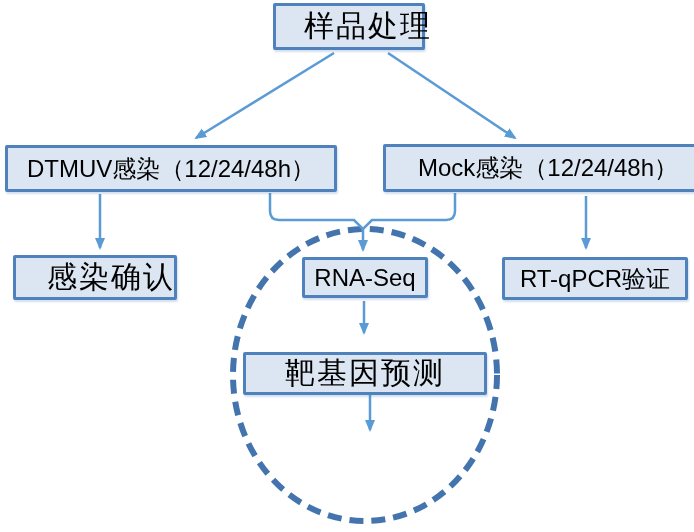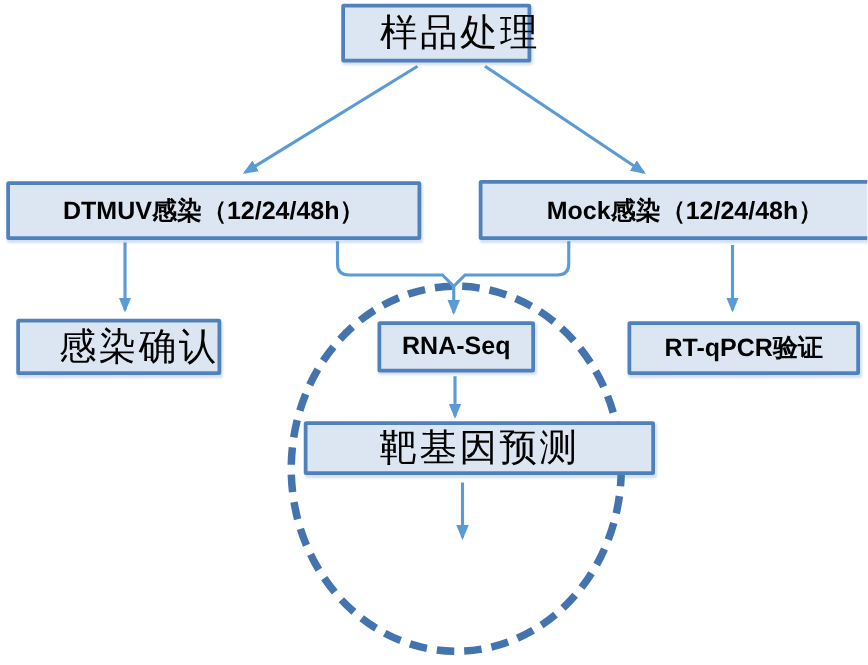--- a/index.html
+++ b/index.html
@@ -23,29 +23,29 @@
     color:#000;
     white-space:nowrap;
     box-shadow:1px 2px 2px rgba(79,129,189,0.25);
   }
   .serif{
     font-family:"Liberation Serif","DejaVu Serif",serif;
     font-size:30px;font-weight:400;letter-spacing:2px;
   }
   .sans{
     font-family:"Liberation Sans","DejaVu Sans",sans-serif;
-    font-weight:700;font-size:20px;letter-spacing:0px;
+    font-weight:400;font-size:24px;letter-spacing:0px;
   }
   .n-sample  {left:273px;top:3px;  width:152px;height:47px;padding-left:38px;}
   .n-dtmuv   {left:5px;  top:145px;width:332px;height:47px;}
   .n-mock    {left:383px;top:144px;width:330px;height:48px;}
   .n-confirm {left:13px; top:255px;width:164px;height:45px;padding-left:32px;}
   .n-rnaseq  {left:302px;top:257px;width:126px;height:41px;}
   .n-rtqpcr  {left:502px;top:257px;width:186px;height:43px;}
-  .n-predict {left:243px;top:337px;width:281px;height:43px;}
+  .n-predict {left:243px;top:352px;width:244px;height:43px;}
   .n-analysis{left:288px;top:437px;width:164px;height:48px;}
   .edge{stroke:var(--arrow,#5b9bd5);stroke-width:2.5;fill:none;}
   .scope-ellipse{stroke:var(--ellipse,#4474ad);stroke-width:6;fill:none;stroke-dasharray:14 8;}
   #arrowhead path{fill:var(--arrow,#5b9bd5);}
 </style>
 </head>
 <body>
 
 <div class="stage">
 

